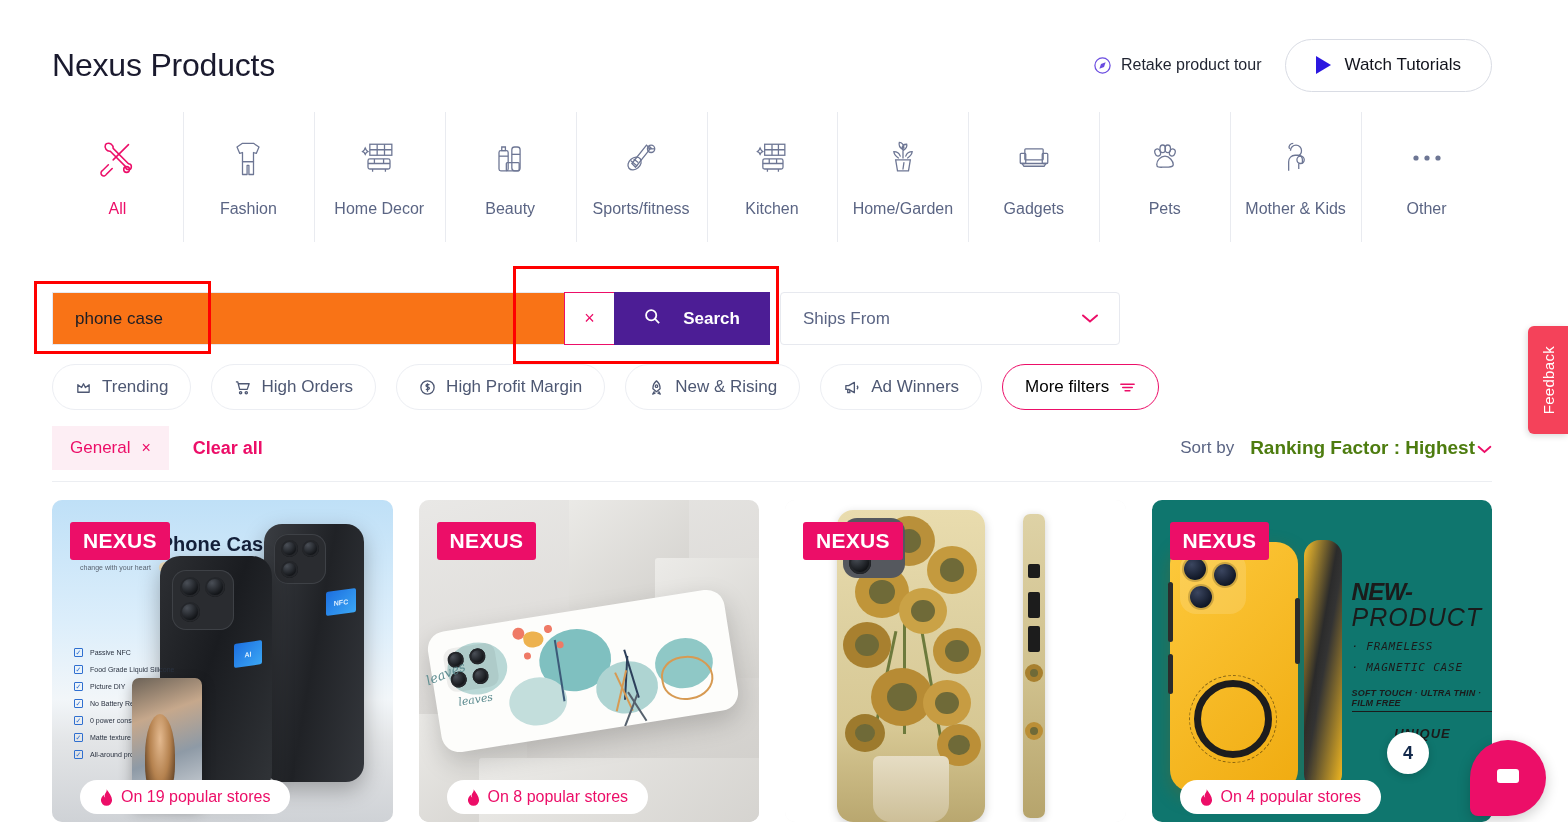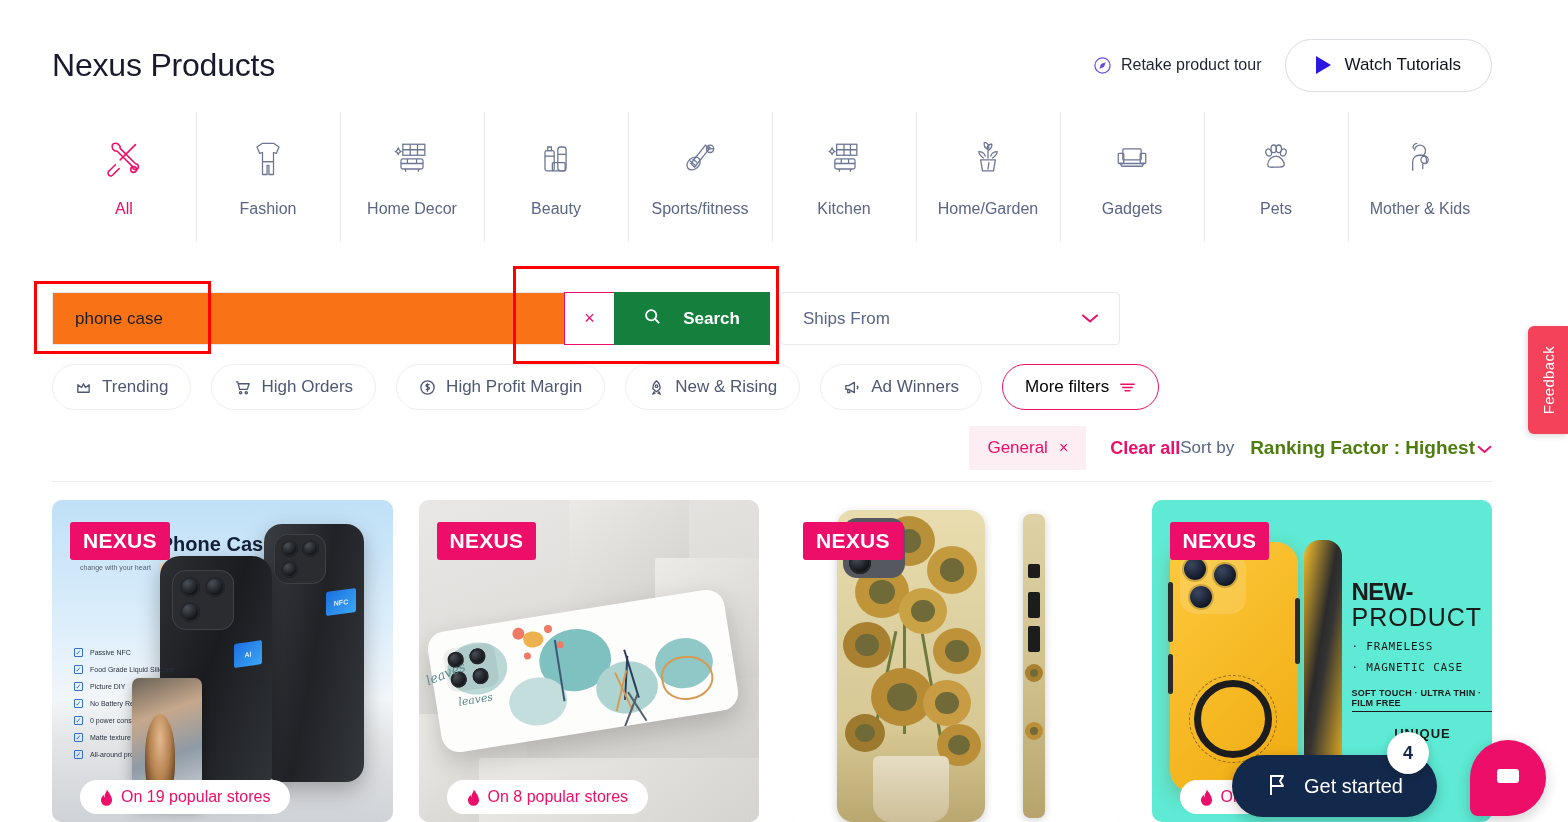--- a/index.html
+++ b/index.html
@@ -68,21 +68,21 @@
     flex: 1 1 auto; border: 1px solid #e7e9ef; border-right: none;
     display: flex; align-items: center; padding: 0 22px;
     font-size: 17px; color: #1b1d26; background: #f97316;
   }
   .search-clear {
     width: 50px; border: 1px solid #ec0e68; border-right: none; background: #fff;
     display: flex; align-items: center; justify-content: center;
     color: #ec0e68; font-size: 18px; cursor: pointer;
   }
   .search-go {
-    width: 156px; background: #15803d; color: #fff;
+    width: 156px; background: #4c1d95; color: #fff;
     display: flex; align-items: center; justify-content: center; gap: 22px;
     font-size: 17px; font-weight: 700; cursor: pointer;
   }
   .ships-from {
     width: 340px; margin-left: 10px; border: 1px solid #e7e9ef; border-radius: 4px;
     display: flex; align-items: center; justify-content: space-between;
     padding: 0 20px 0 22px; font-size: 17px; color: #5b6584; cursor: pointer;
   }
 
   
@@ -100,21 +100,21 @@
     height: 46px; padding: 0 22px; border-radius: 23px;
     border: 1px solid #eceef3; background: #fff;
     font-size: 17px; color: #4e5873; cursor: pointer; white-space: nowrap;
   }
   .chip.accent { border-color: #ec0e68; color: #000000; }
   .chip svg { display: block; flex: none; }
 
   
   .tagrow {
     position: absolute; left: 52px; top: 426px; width: 1440px; height: 44px;
-    display: flex; align-items: center; justify-content: flex-end;
+    display: flex; align-items: center; justify-content: space-between;
   }
   .tagleft { display: flex; align-items: center; gap: 8px; }
   .tag {
     display: flex; align-items: center; gap: 11px;
     background: #fdeef4; color: #ec0e68; font-size: 17px;
     height: 44px; padding: 0 18px; cursor: pointer;
   }
   .tag .x { font-size: 16px; }
   .clearall {
     font-size: 18px; color: #ec0e68; font-weight: 700;
@@ -246,21 +246,21 @@
     background: linear-gradient(180deg,#e6ddc4 0%,#cdbf98 100%);
     border-radius: 6px 6px 18px 18px;
   }
   .stem { position: absolute; width: 3px; background: #6d7a3c; }
   .camblk3 {
     position: absolute; left: 6px; top: 8px; width: 62px; height: 60px;
     background: #55585e; border-radius: 14px;
   }
 
   
-  .c4bg { position: absolute; inset: 0; background: #5eead4; }
+  .c4bg { position: absolute; inset: 0; background: #0f766e; font-style: italic; }
   .ycase {
     position: absolute; left: 18px; top: 42px; width: 128px; height: 250px;
     background: linear-gradient(135deg,#fdc93c,#f0ab10);
     border-radius: 22px; box-shadow: 0 6px 18px rgba(140,90,0,.3);
   }
   .ycase .edge { position: absolute; width: 5px; background: #2b2b2b; border-radius: 3px; }
   .ycam {
     position: absolute; left: 10px; top: 10px; width: 66px; height: 62px;
     background: rgba(255,255,255,.14); border-radius: 16px;
   }
@@ -469,20 +469,30 @@
           <path d="M18 16a6 6 0 1 1 12 0c0 3-2 5-4 6"></path>
           <path d="M17 14c-2-3 1-6 4-6"></path>
           <path d="M16 38V28c0-4 3-7 7-7h3c3 0 5 2 5 5v4"></path>
           <circle cx="29" cy="26" r="4"></circle>
           <path d="M27 30v6"></path>
         </svg>
       </span>
       <span class="lbl">Mother &amp; Kids</span>
     </div>
 
+    <div class="cat">
+      <span class="ico">
+        <svg width="44" height="20" viewBox="0 0 44 20" fill="#6d7694">
+          <circle cx="11" cy="10" r="2.6"></circle>
+            <circle cx="22" cy="10" r="2.6"></circle>
+            <circle cx="33" cy="10" r="2.6"></circle>
+        </svg>
+      </span>
+      <span class="lbl">Other</span>
+    </div>
   </div>
 
   <div class="searchrow">
     <div class="search-field">
       <span>phone case</span>
     </div>
     <div class="search-clear">
       <span>×</span>
     </div>
     <div class="search-go">
@@ -770,29 +780,20 @@
         <span>On 4 popular stores</span>
       </div>
     </div>
 
   </div>
 
   <div class="feedback">
     <span>Feedback</span>
   </div>
 
-  <div class="getstarted">
-    <span>
-      <svg width="22" height="23" viewBox="0 0 22 23" fill="none" stroke="#fff" stroke-width="1.9" stroke-linejoin="round">
-        <path d="M5 2v20"></path>
-          <path d="M5 3h12l-3 5 3 5H5z"></path>
-      </svg>
-    </span>
-    <span class="gs-label">Get started</span>
-  </div>
   <div class="gs-count">4</div>
 
   <div class="chatbtn">
     <span>
       <svg width="30" height="30" viewBox="0 0 30 30" fill="#fff">
         <rect x="4" y="8" width="22" height="14" rx="3"></rect>
       </svg>
     </span>
   </div>
 

